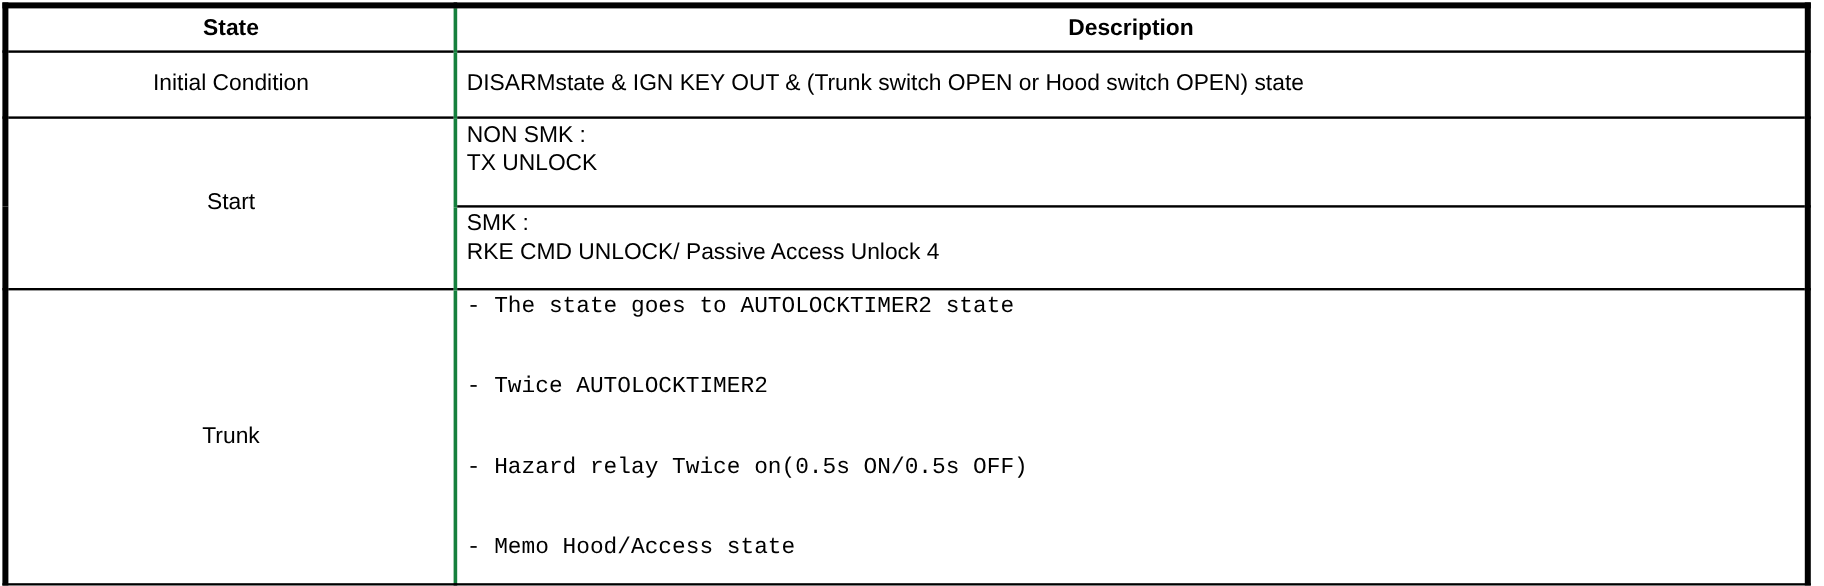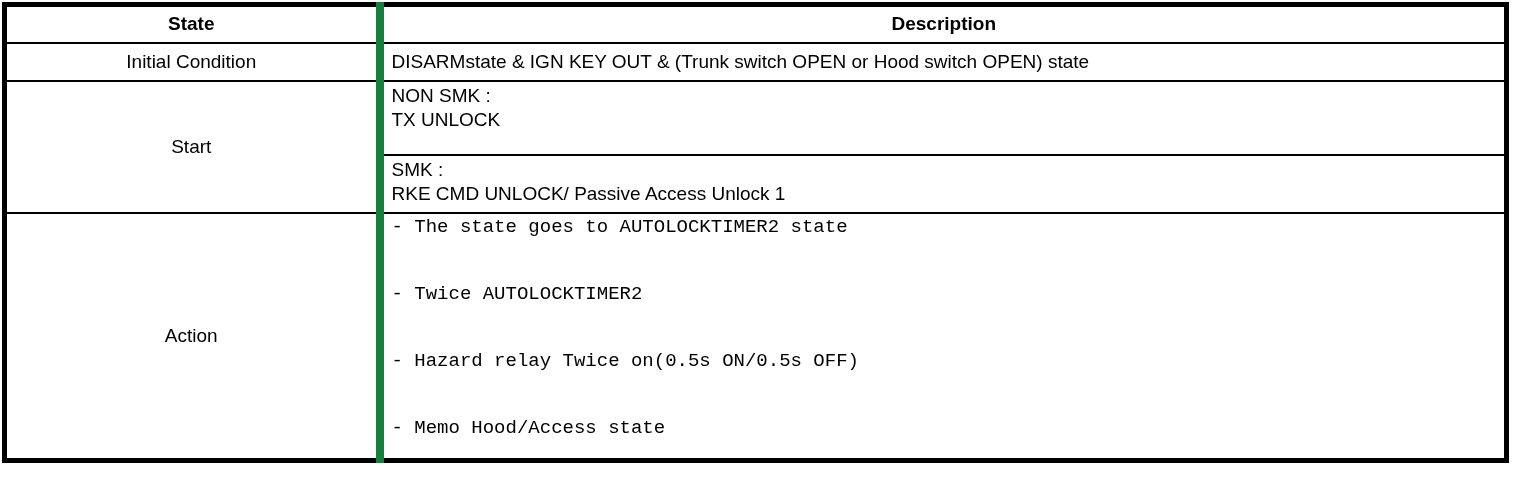--- a/index.html
+++ b/index.html
@@ -23,40 +23,40 @@
   .doc-table th, .doc-table td {
     border: 2px solid #000000;
     font-size: 19px;
     line-height: 24px;
     padding: 2px 8px;
     overflow: hidden;
   }
   
   .doc-table { border: 5px solid #000000; }
   
-  .doc-table .desc-cell { border-left: 8px solid #15803d; }
+  .doc-table .desc-cell { border-left: 3px solid #15803d; }
 
   .doc-table th {
     font-weight: bold;
     text-align: center;
     height: 38px;
     vertical-align: middle;
   }
   .state-cell {
     text-align: center;
     vertical-align: middle;
     font-weight: normal;
   }
   .desc-cell {
     text-align: left;
     vertical-align: middle;
   }
-  .row-initial { height: 38px; }
+  .row-initial { height: 55px; }
   .row-event-1 { height: 74px; }
-  .row-event-2 { height: 58px; }
+  .row-event-2 { height: 69px; }
   .row-action  { height: 248px; }
 
   .event-cell {
     vertical-align: top;
     padding-top: 5px;
     line-height: 28px;
   }
   .action-cell { vertical-align: top; padding-top: 12px; font-family: Liberation Mono, monospace; }
   .action-line {
     margin: 0 0 45px 0;
@@ -89,26 +89,26 @@
     <td class="state-cell" rowspan="2">Start</td>
     <td class="desc-cell event-cell">
       <div>NON SMK :</div>
       <div>TX UNLOCK</div>
     </td>
   </tr>
 
   <tr class="row-event-2">
     <td class="desc-cell event-cell">
       <div>SMK :</div>
-      <div>RKE CMD UNLOCK/ Passive Access Unlock 1</div>
+      <div>RKE CMD UNLOCK/ Passive Access Unlock 4</div>
     </td>
   </tr>
 
   <tr class="row-action">
-    <td class="state-cell">Action</td>
+    <td class="state-cell">Trunk</td>
     <td class="desc-cell action-cell">
       <p class="action-line">- The state goes to AUTOLOCKTIMER2 state</p>
       <p class="action-line">- Twice AUTOLOCKTIMER2</p>
       <p class="action-line">- Hazard relay Twice on(0.5s ON/0.5s OFF)</p>
       <p class="action-line">- Memo Hood/Access state</p>
     </td>
   </tr>
 </tbody>
   </table>
 

